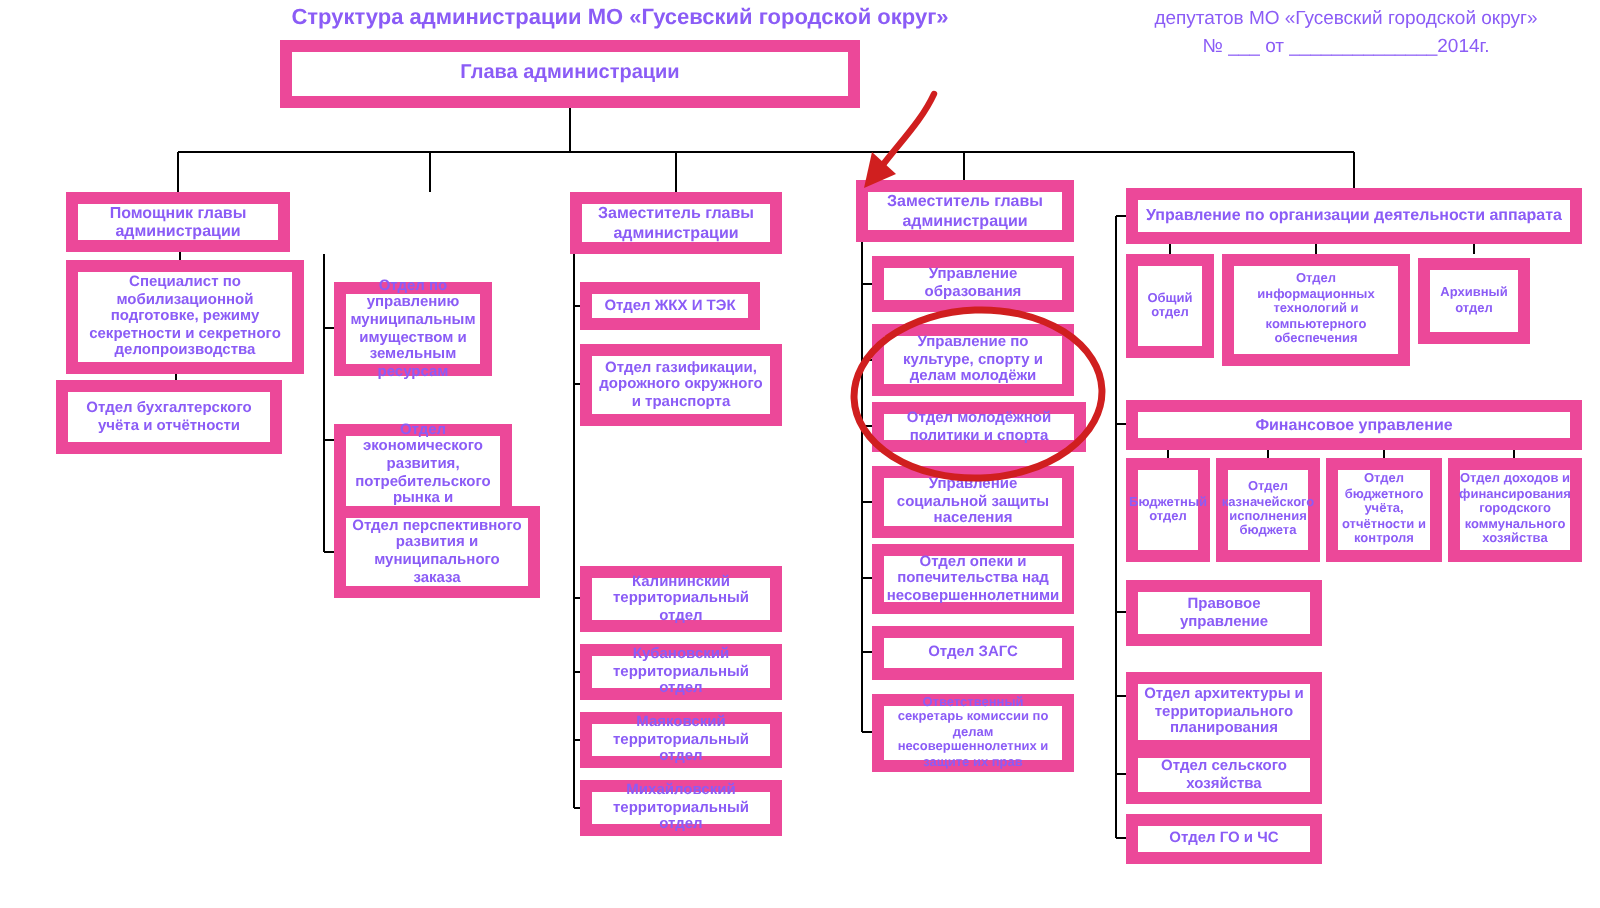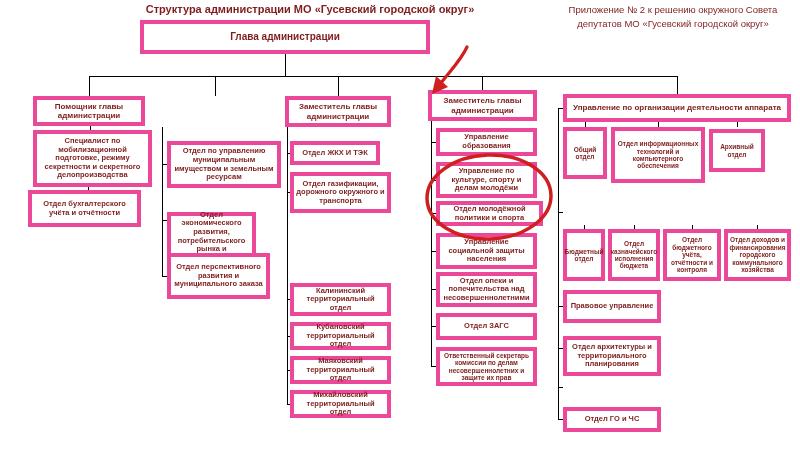--- a/index.html
+++ b/index.html
@@ -1,22 +1,22 @@
 <!DOCTYPE html>
 <html><head>
 <meta charset="utf-8">
 <style>
   html,body{margin:0;padding:0;background:#fff;}
   #stage{position:relative;width:800px;height:454px;background:#fff;overflow:hidden;
-         font-family:"Liberation Sans","DejaVu Sans",sans-serif;color:#7f1d1d;}
+         font-family:"Liberation Sans","DejaVu Sans",sans-serif;color:#8b5cf6;}
   .wires,.redink{position:absolute;left:0;top:0;pointer-events:none;}
   .wires{z-index:0;}
   .redink{z-index:3;}
   .box{position:absolute;z-index:1;display:flex;align-items:center;justify-content:center;
-       text-align:center;border:4px solid #ec4899;background:#fff;box-sizing:border-box;
+       text-align:center;border:6px solid #ec4899;background:#fff;box-sizing:border-box;
        padding:1px 2px;font-size:7.5px;font-weight:bold;line-height:1.15;}
   .b-head{font-size:10px;}
   .b-top{font-size:8px;}
   .xs{font-size:6.5px;font-weight:bold;}
   #chart-title{position:absolute;left:100px;top:3px;width:420px;text-align:center;
        font-size:11px;font-weight:bold;z-index:1;}
   #annex{position:absolute;left:548px;top:3px;width:250px;text-align:center;
        font-size:9.5px;line-height:1.45;z-index:1;}
 </style>
 </head>
@@ -31,31 +31,31 @@
          M287 127 V404 M287 153 H290 M287 192 H290 M287 299 H290 M287 336 H290 M287 370 H290 M287 404 H290
          M431 121 V366 M431 142 H436 M431 180 H436 M431 213 H436 M431 251 H436 M431 289 H436 M431 326 H436 M431 366 H436
          M585 122 V127 M658 122 V127 M737 122 V127
          M558 108 H563 M558 108 V419 M558 212 H563 M558 306 H563 M558 348 H563 M558 387 H563 M558 419 H563
          M584 225 V229 M634 225 V229 M692 225 V229 M757 225 V229"></path>
   </svg>
 
   <div id="chart-title">Структура администрации МО «Гусевский городской округ»</div>
 
   <div id="annex">
-    <div>Приложение № 2  к решению окружного Совета</div>
     <div>депутатов МО «Гусевский городской округ»</div>
+    <div>№ ___ от ______________2014г.</div>
   </div>
 
   <div class="box b-head" style="left:140px;top:20px;width:290px;height:34px">Глава администрации</div>
 
   <div class="box b-top" style="left:33px;top:96px;width:112px;height:30px">Помощник главы администрации</div>
   <div class="box" style="left:33px;top:130px;width:119px;height:57px">Специалист по мобилизационной подготовке, режиму секретности и секретного делопроизводства</div>
   <div class="box" style="left:28px;top:190px;width:113px;height:37px">Отдел бухгалтерского учёта и отчётности</div>
 
-  <div class="box" style="left:167px;top:141px;width:114px;height:47px">Отдел по управлению муниципальным имуществом и земельным ресурсам</div>
+  <div class="box" style="left:167px;top:141px;width:79px;height:47px">Отдел по управлению муниципальным имуществом и земельным ресурсам</div>
   <div class="box" style="left:167px;top:212px;width:89px;height:49px">Отдел экономического развития, потребительского рынка и предпринимательства</div>
   <div class="box" style="left:167px;top:253px;width:103px;height:46px">Отдел перспективного развития и муниципального заказа</div>
 
   <div class="box b-top" style="left:285px;top:96px;width:106px;height:31px">Заместитель главы администрации</div>
   <div class="box" style="left:290px;top:141px;width:90px;height:24px">Отдел ЖКХ И ТЭК</div>
   <div class="box" style="left:290px;top:172px;width:101px;height:41px">Отдел газификации, дорожного окружного и транспорта</div>
   <div class="box" style="left:290px;top:283px;width:101px;height:33px">Калининский территориальный отдел</div>
   <div class="box" style="left:290px;top:322px;width:101px;height:28px">Кубановский территориальный отдел</div>
   <div class="box" style="left:290px;top:356px;width:101px;height:28px">Маяковский территориальный отдел</div>
   <div class="box" style="left:290px;top:390px;width:101px;height:28px">Михайловский территориальный отдел</div>
@@ -67,27 +67,29 @@
   <div class="box" style="left:436px;top:233px;width:101px;height:36px">Управление социальной защиты населения</div>
   <div class="box" style="left:436px;top:272px;width:101px;height:35px">Отдел опеки и попечительства над несовершеннолетними</div>
   <div class="box" style="left:436px;top:313px;width:101px;height:27px">Отдел ЗАГС</div>
   <div class="box xs" style="left:436px;top:347px;width:101px;height:39px">Ответственный секретарь комиссии по делам несовершеннолетних и защите их прав</div>
 
   <div class="box b-top" style="left:563px;top:94px;width:228px;height:28px">Управление по организации деятельности аппарата</div>
   <div class="box xs" style="left:563px;top:127px;width:44px;height:52px">Общий отдел</div>
   <div class="box xs" style="left:611px;top:127px;width:94px;height:56px">Отдел информационных технологий и компьютерного обеспечения</div>
   <div class="box xs" style="left:709px;top:129px;width:56px;height:43px">Архивный отдел</div>
 
+  <div class="box b-top" style="left:563px;top:200px;width:228px;height:25px">Финансовое управление</div>
   <div class="box xs" style="left:563px;top:229px;width:42px;height:52px">Бюджетный отдел</div>
   <div class="box xs" style="left:608px;top:229px;width:52px;height:52px">Отдел казначейского исполнения бюджета</div>
   <div class="box xs" style="left:663px;top:229px;width:58px;height:52px">Отдел бюджетного учёта, отчётности и контроля</div>
   <div class="box xs" style="left:724px;top:229px;width:67px;height:52px">Отдел доходов и финансирования городского коммунального хозяйства</div>
 
   <div class="box" style="left:563px;top:290px;width:98px;height:33px">Правовое управление</div>
   <div class="box" style="left:563px;top:336px;width:98px;height:40px">Отдел архитектуры и территориального планирования</div>
+  <div class="box" style="left:563px;top:373px;width:98px;height:29px">Отдел сельского хозяйства</div>
   <div class="box" style="left:563px;top:407px;width:98px;height:25px">Отдел ГО и ЧС</div>
 
   <svg class="redink" width="800" height="454">
     <ellipse cx="489" cy="197" rx="62" ry="42" fill="none" stroke="#d01f1f" stroke-width="3.5" transform="rotate(-2 489 197)"></ellipse>
     <path d="M467 47 C461 60 451 70 441 83" fill="none" stroke="#d01f1f" stroke-width="3.2" stroke-linecap="round"></path>
     <polygon points="432,94 436,76 448,87" fill="#d01f1f"></polygon>
   </svg>
 
 </div>
 

